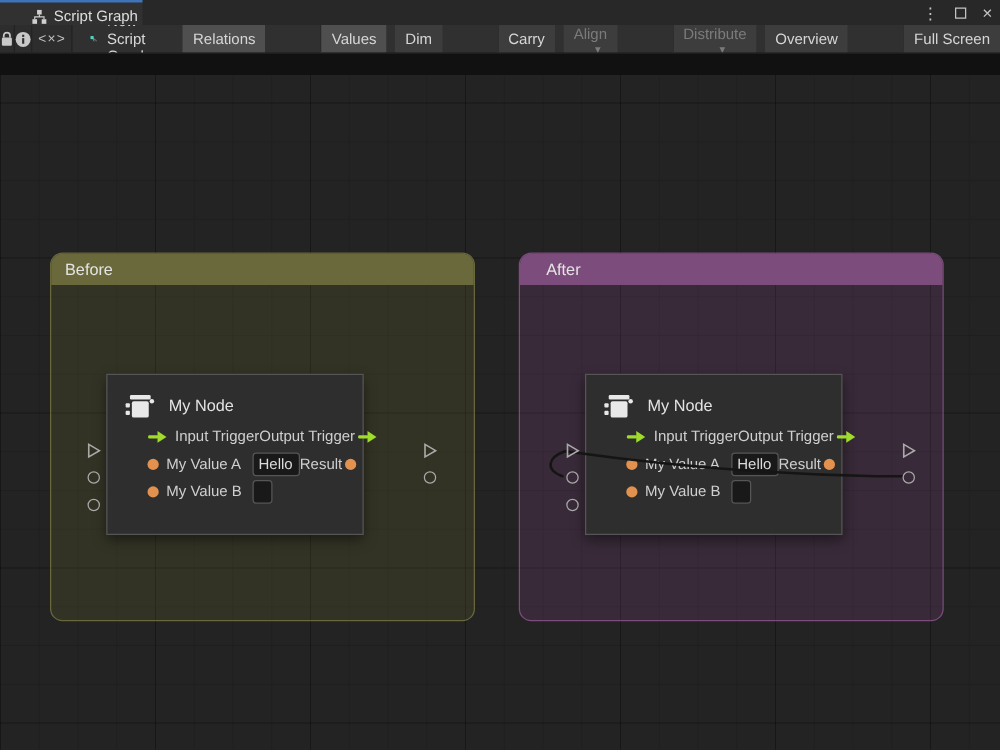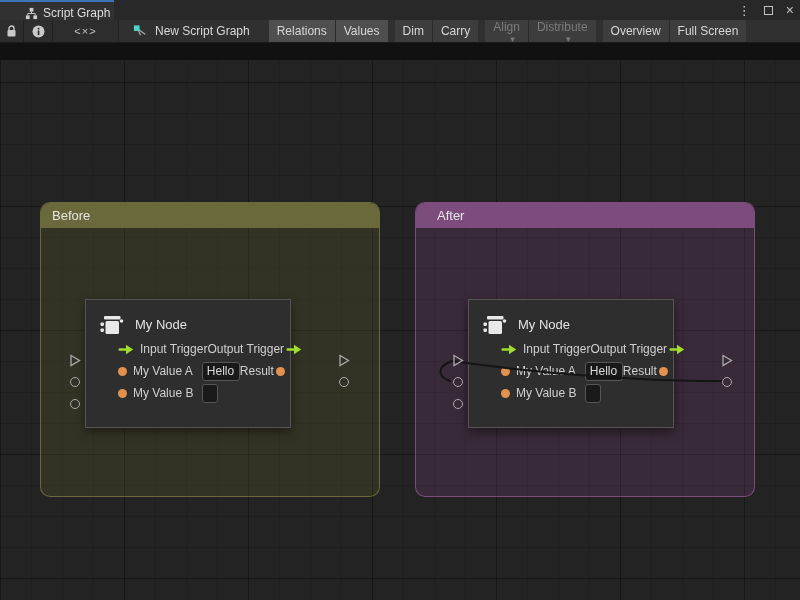--- a/index.html
+++ b/index.html
@@ -31,21 +31,21 @@
   .tb-zoom{ display:flex; align-items:center; margin-left:26px; gap:8px; color:#c6c6c6; }
   .slider{ position:relative; width:82px; height:23px; }
   .slider .track{ position:absolute; left:0; right:0; top:11px; height:1.5px; background:#858585; border-radius:1px; }
   .slider .handle{ position:absolute; top:6px; left:calc(93% - 6px); width:11px; height:11px; border-radius:50%; background:#a2a2a2; }
   .tb-buttons{ display:flex; align-items:stretch; margin-left:12px; }
   .btn-group{ display:flex; margin-left:7px; }
   .tb-btn{
     display:flex; align-items:center; padding:0 8px; background:#3d3d3d; color:#d6d6d6;
     white-space:nowrap; flex-shrink:0;
   }
-  .btn-group .tb-btn + .tb-btn{ border-left:1px solid #2a2a2a; }
+  .btn-group .tb-btn + .tb-btn{ border-left:1px solid #2a2a2a;margin-left:44px; }
   .tb-btn.active{ background:#4f4f4f; }
   .tb-btn.disabled{ color:#7b7b7b;flex-direction:column; }
   .caret{ font-size:9px; margin-left:12px; }
   
   .canvas{
     position:absolute; left:0; top:60px; width:800px; height:557px;
     background-color:#232323;
     background-image:
       linear-gradient(90deg, rgba(0,0,0,0.25) 1px, transparent 1px),
       linear-gradient(180deg, rgba(0,0,0,0.25) 1px, transparent 1px),

